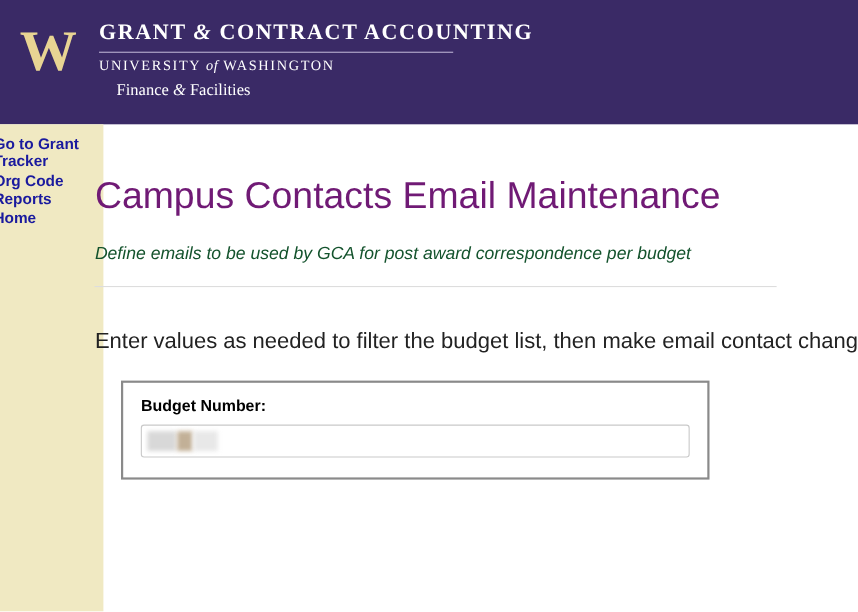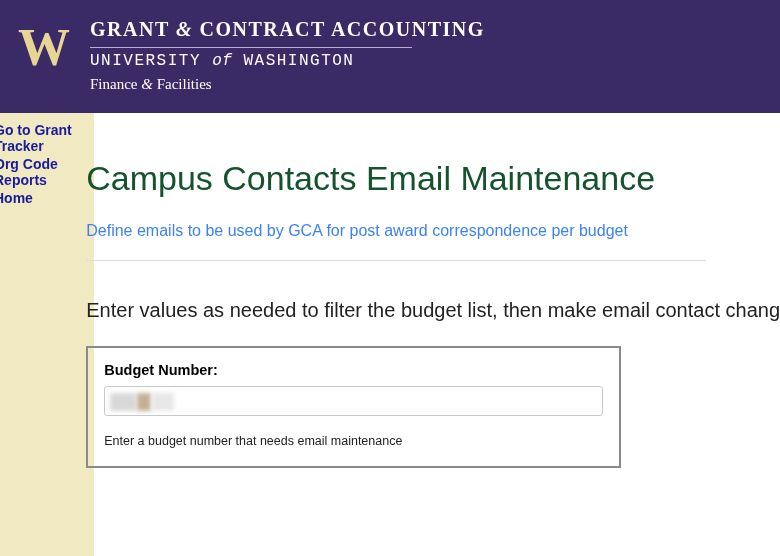--- a/index.html
+++ b/index.html
@@ -3,33 +3,33 @@
   <meta charset="utf-8">
   <style>
     * { margin: 0; padding: 0; box-sizing: border-box; }
     body { font-family: Arial, Helvetica, sans-serif; width: 780px; height: 556px; overflow: hidden; background: #fff; }
     .header { background: #3a2a66; height: 113px; display: flex; align-items: flex-start; padding: 18px 0 0 18px; }
     .logo-w { color: #e8d493; font-family: Georgia, serif; font-weight: bold; font-size: 52px; line-height: 1; padding-top: 4px; letter-spacing: -2px; }
     .header-text { margin-left: 22px; color: #fff; }
     .dept-title { font-family: "Times New Roman", serif; font-size: 20px; letter-spacing: 1.5px; font-weight: 700; }
     .dept-title .amp { font-style: italic; }
     .divider-line { border: none; border-top: 1px solid #b8afd0; margin: 6px 0 4px 0; width: 322px; }
-    .univ { font-family: Liberation Mono, monospace; font-size: 16px; letter-spacing: 1.5px; }
+    .univ { font-family: Liberation Serif, serif; font-size: 13px; letter-spacing: 1.5px; }
     .univ .of { font-style: italic; text-transform: lowercase; letter-spacing: 0.5px; }
-    .subunit { font-family: "Times New Roman", serif; font-size: 15px; margin-top: 6px; }
+    .subunit { font-family: "Times New Roman", serif; font-size: 15px; margin-top: 6px; margin-left: 16px; }
     .subunit .amp { font-style: italic; }
     .body-wrap { display: flex; }
     .sidebar { background: #f0e9c2; width: 168px; min-height: 443px; padding: 8px 0 0 0; }
     .sidebar a { display: block; color: #1a1a9e; font-size: 14px; font-weight: bold; text-decoration: none; padding: 1px 0 1px 0; margin-left: -6px; }
     .main { padding: 46px 0 0 0; flex: 1; margin-left: -8px; }
-    .page-title { font-size: 34px; font-weight: 400; color: #14532d; }
-    .page-sub { font-size: 16px; color: #3b82f6; margin-top: 24px; }
+    .page-title { font-size: 34px; font-weight: 400; color: #701a75; }
+    .page-sub { font-size: 16px; color: #14532d; font-style: italic; margin-top: 24px; }
     .hr2 { border: none; border-top: 1px solid #ddd; margin: 20px 0 0 0; width: 620px; }
     .instr { font-size: 20px; color: #222; margin-top: 38px; white-space: nowrap; }
-    .panel { border: 2px solid #8a8a8a; margin-top: 24px; width: 535px; padding: 14px 16px 18px 16px; }
+    .panel { border: 2px solid #8a8a8a; margin-top: 24px; width: 535px; padding: 14px 16px 18px 16px; margin-left: 24px; }
     .label { font-weight: bold; font-size: 14.5px; }
     .input { width: 100%; height: 30px; border: 1px solid #c9c9c9; border-radius: 3px; margin-top: 8px; padding: 0 8px; font-size: 14px; background: #fff; }
     .blurvals { display: inline-block; margin-top: 8px; }
     .blurvals span { display: inline-block; height: 18px; vertical-align: middle; filter: blur(2px); }
     .b1 { width: 26px; background: #d8d8d8; }
     .b2 { width: 14px; background: #c2b097; margin-left: 1px; }
     .b3 { width: 22px; background: #e8e8e8; margin-left: 1px; }
     .hint { font-size: 12.5px; color: #222; margin-top: 18px; }
     .hint2 { font-size: 12.5px; color: #222; margin-top: 10px; }
     .pencil { display: inline-block; width: 14px; vertical-align: -2px; }
@@ -67,16 +67,15 @@
     <div class="instr">Enter values as needed to filter the budget list, then make email contact chang</div>
 
     <div class="panel">
       <div class="label">Budget Number:</div>
       <div style="position:relative;">
         <input type="text" class="input" value="" style="">
         <div class="blurvals" style="position:absolute; left:6px; top:6px;">
           <span class="b1"></span><span class="b2"></span><span class="b3"></span>
         </div>
       </div>
-      <div class="hint">Enter a budget number that needs email maintenance</div>
     </div>
   </div>
 </div>
 
 </body></html>

